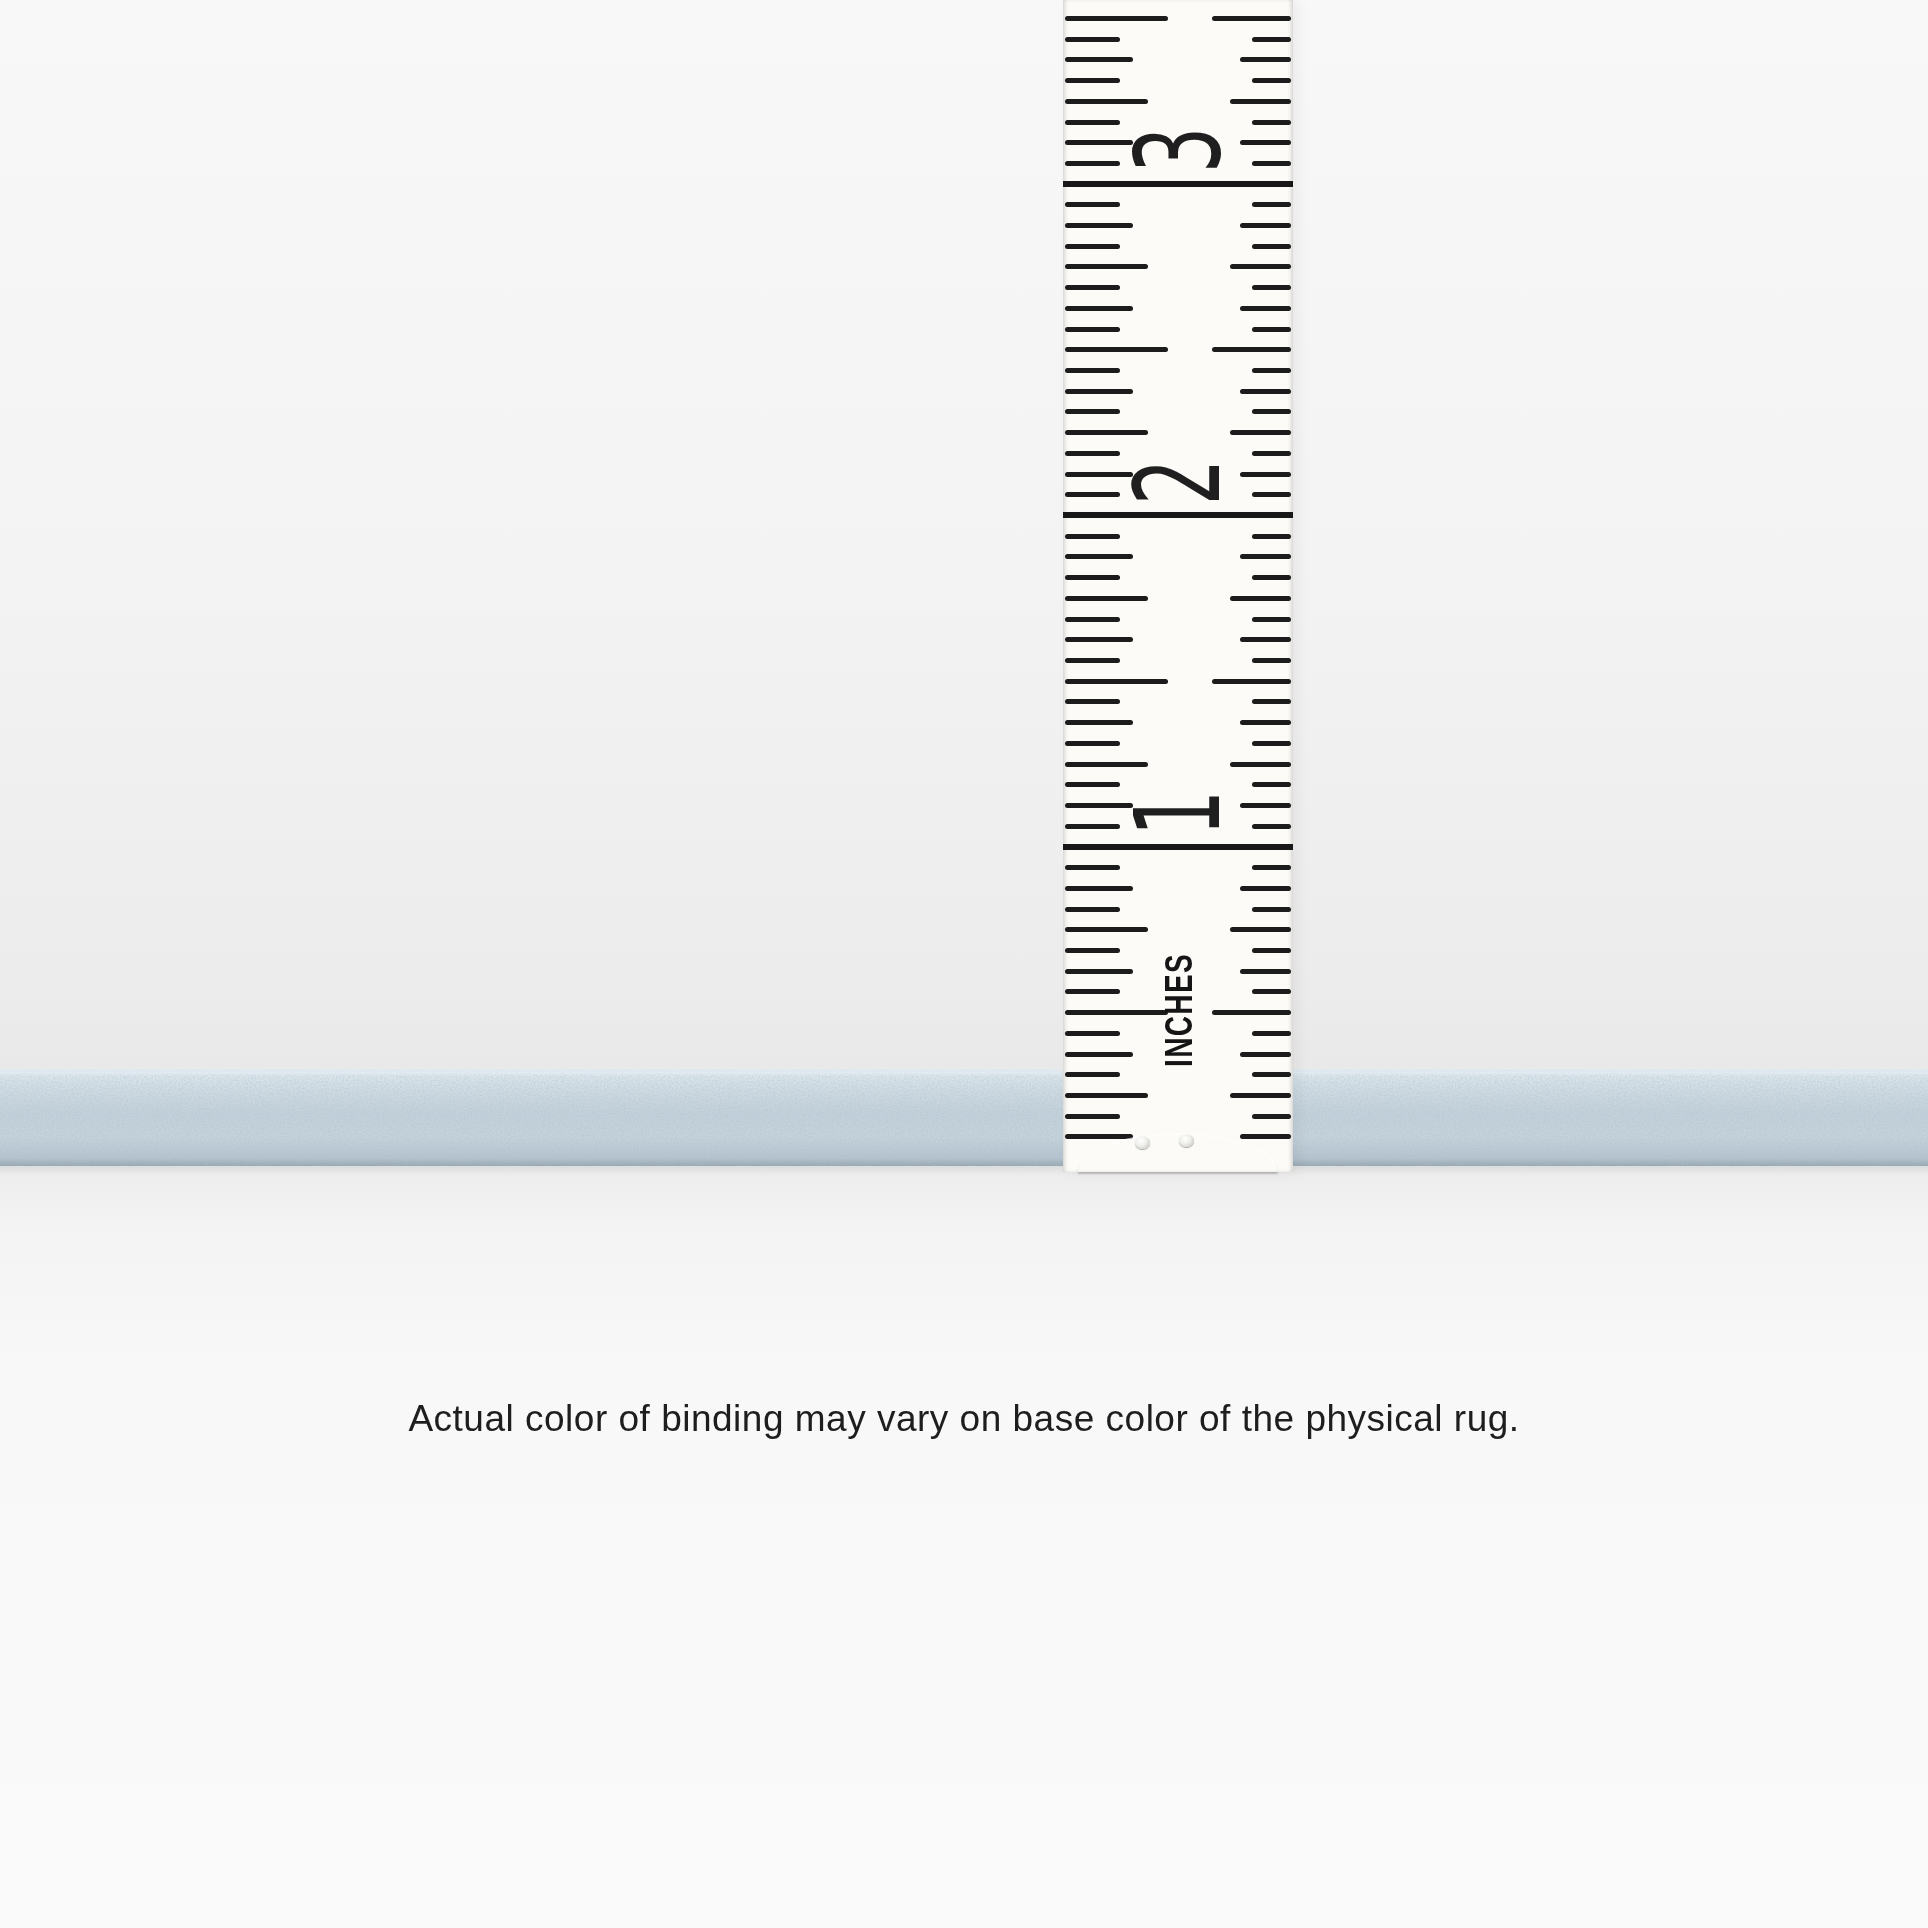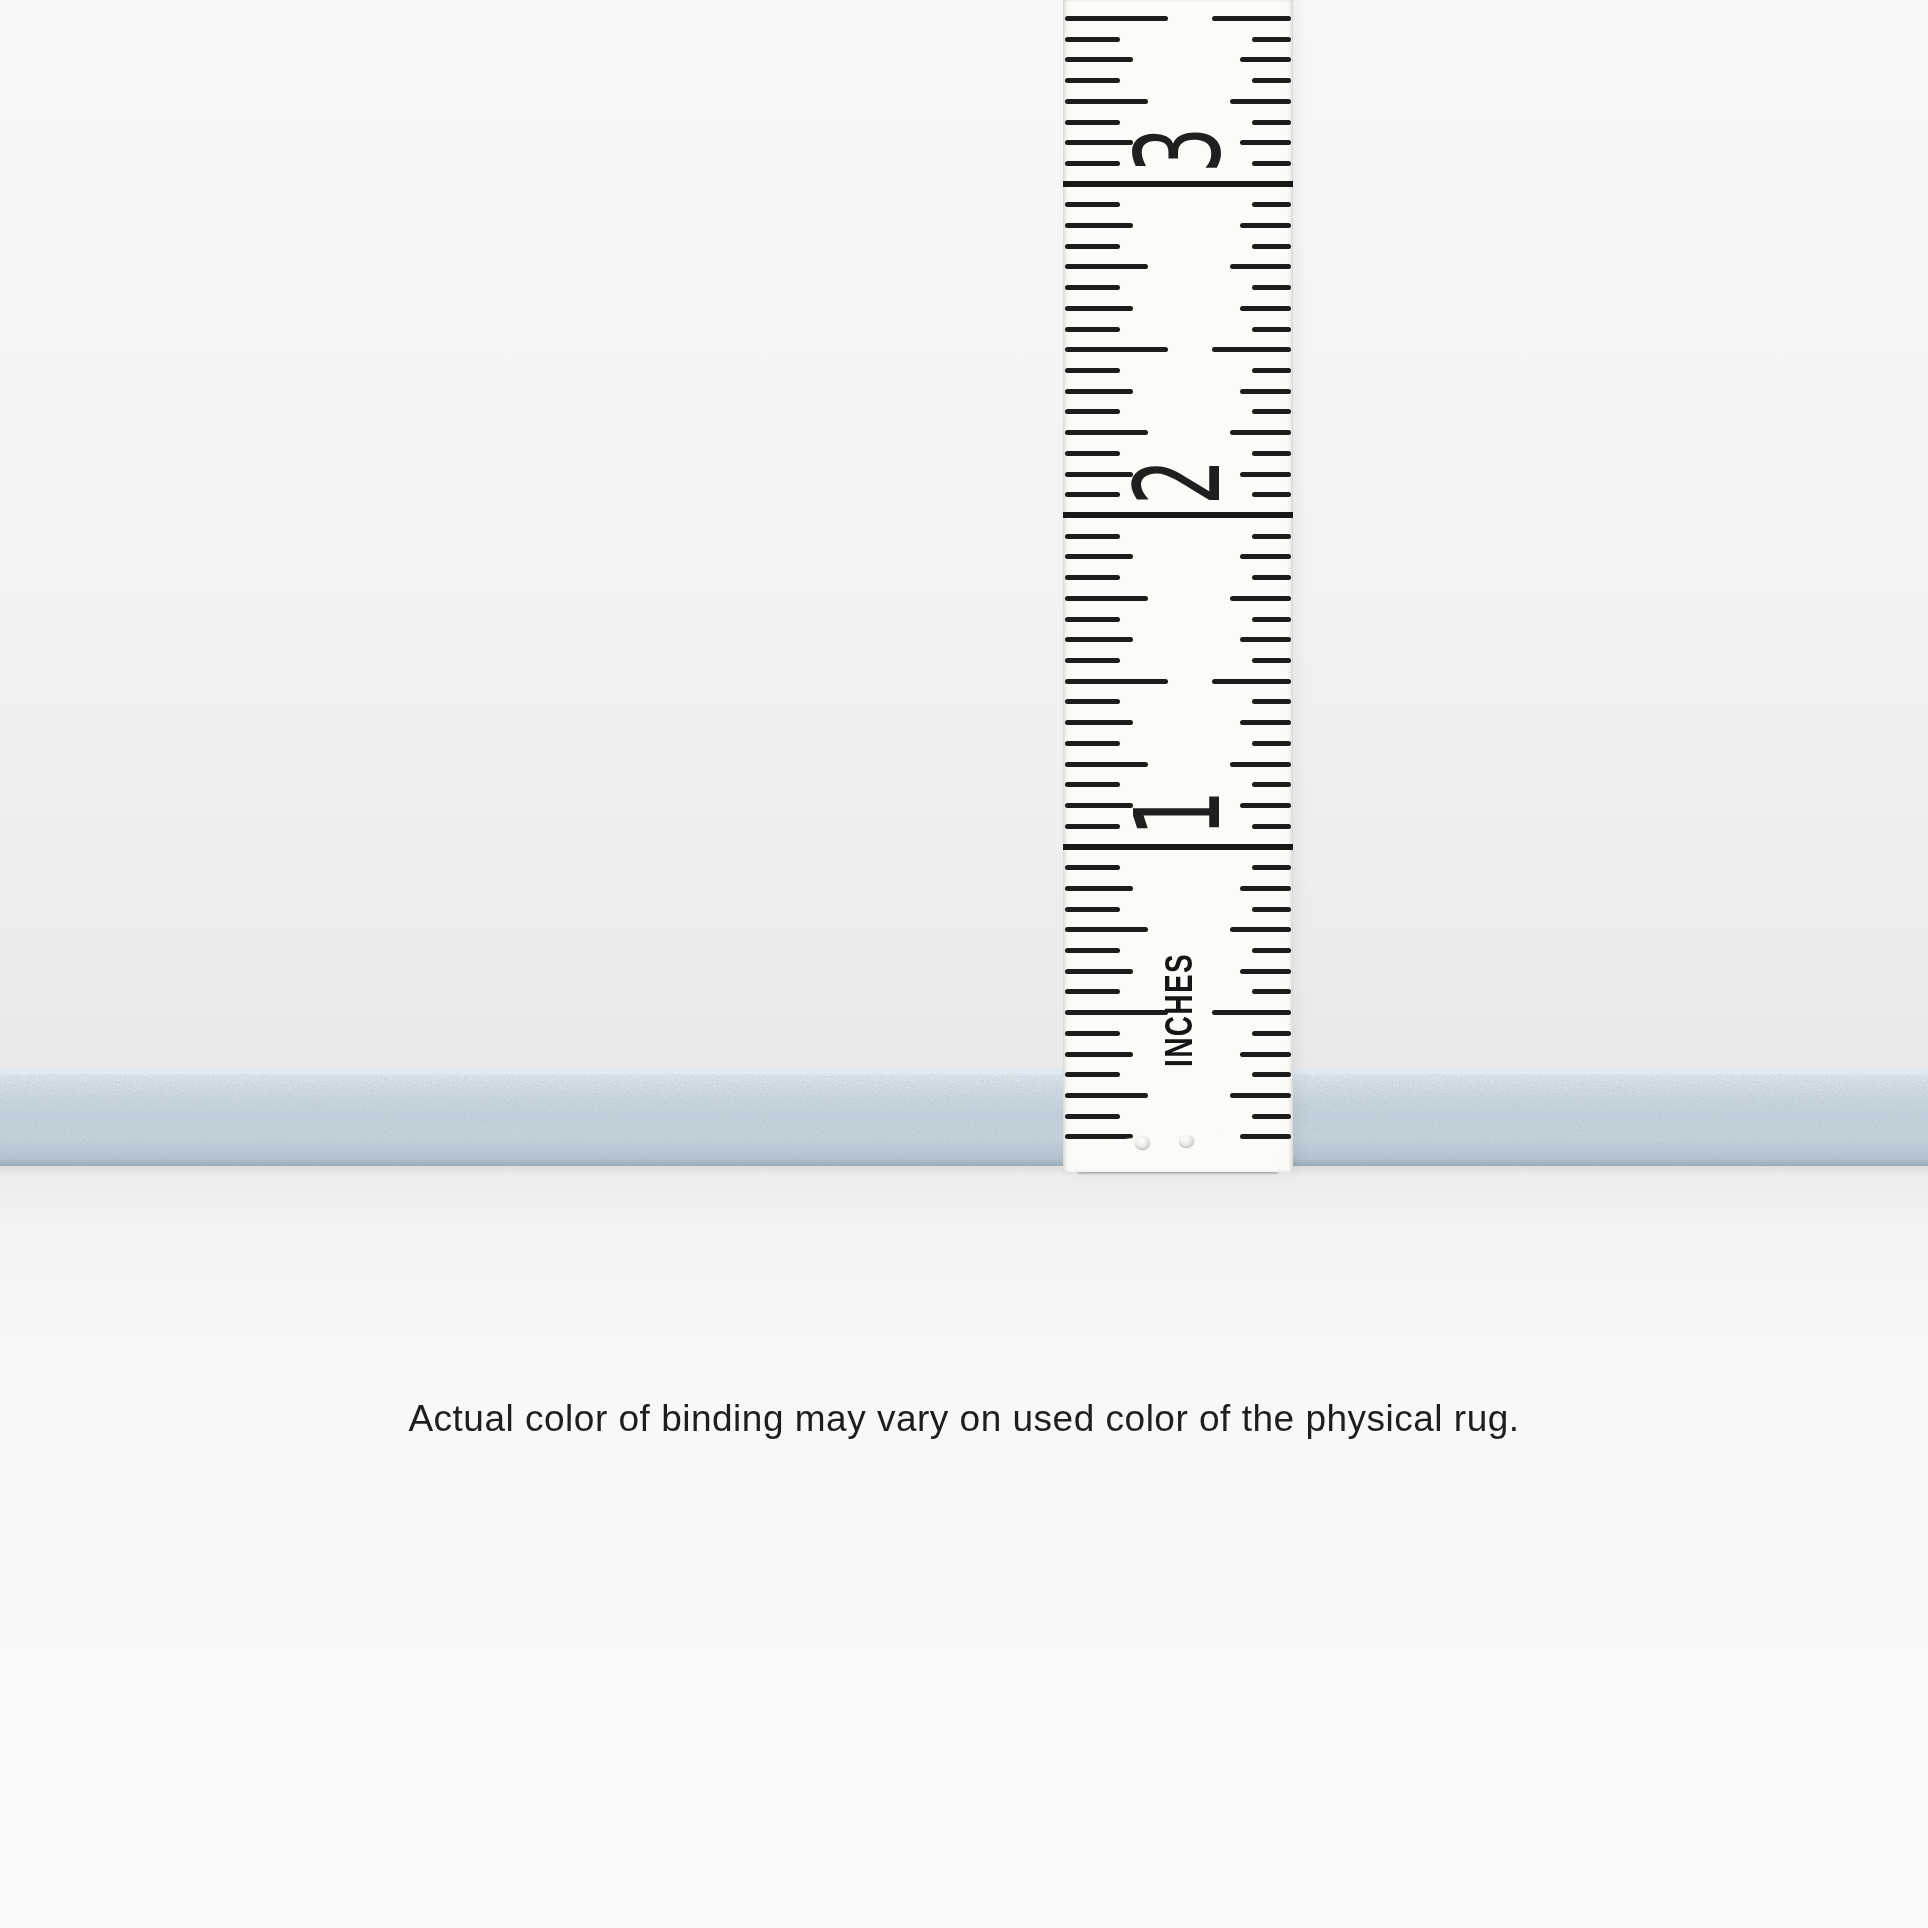--- a/index.html
+++ b/index.html
@@ -186,17 +186,17 @@
         <div class="tick R half" style="top: 16px;"></div>
       </div>
     <div class="inches">INCHES</div>
     <div class="cap">
       <div class="rivet r1"></div>
       <div class="rivet r2"></div>
     </div>
   </div>
 
   <div class="disclaimer">
-    <div>Actual color of binding may vary on used color of the physical rug.</div>
+    <div>Actual color of binding may vary on base color of the physical rug.</div>
   </div>
 
 </div>
 
 
 </body></html>

